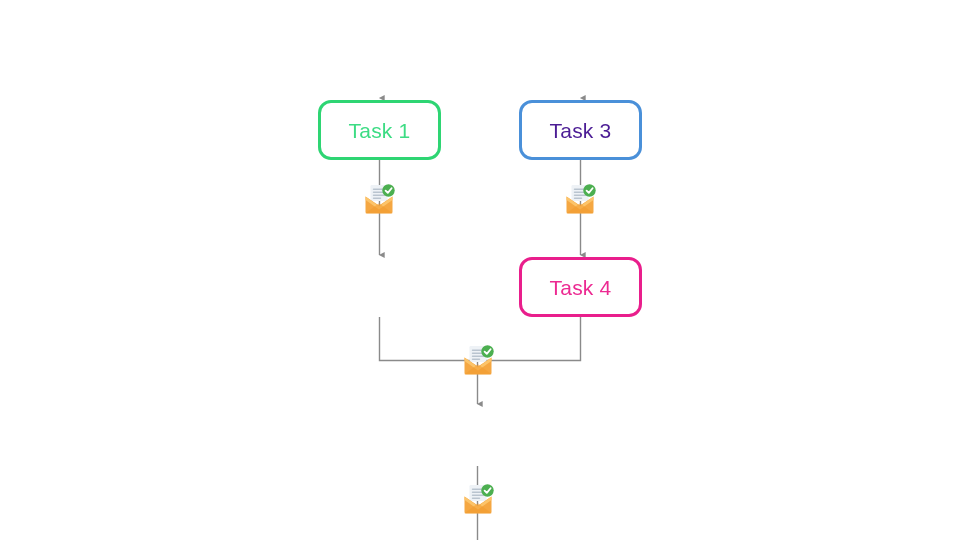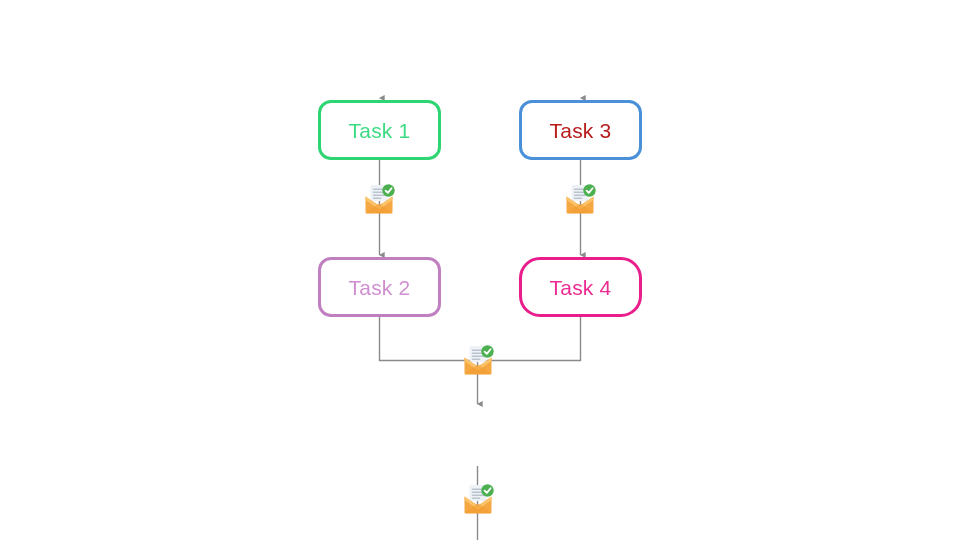--- a/index.html
+++ b/index.html
@@ -108,28 +108,25 @@
     <g>
       <line x1="477.5" y1="454" x2="477.5" y2="535" stroke="#8a8a8a" stroke-width="1.4" marker-end="url(#arrowhead)"></line>
     </g>
   </svg>
 
   <div class="task-node" style="left:318px; top:88px; width:123px; height:60px; border-color:#2ed573;">
     <span class="task-label" style="color:#3ddc84;">Task 1</span>
   </div>
 
   <div class="task-node" style="left:519px; top:88px; width:123px; height:60px; border-color:#4a90d9;">
-    <span class="task-label" style="color:#b91c1c;">Task 3</span>
-  </div>
-
-  <div class="task-node" style="left:318px; top:245px; width:123px; height:60px; border-color:#c07fc0;">
-    <span class="task-label" style="color:#cf8fd0;">Task 2</span>
-  </div>
-
-  <div class="task-node" style="left:519px; top:245px; width:123px; height:60px; border-color:#e91e8c;border-radius:21px;">
+    <span class="task-label" style="color:#4c1d95;">Task 3</span>
+  </div>
+
+
+  <div class="task-node" style="left:519px; top:245px; width:123px; height:60px; border-color:#e91e8c;">
     <span class="task-label" style="color:#ec2a92;">Task 4</span>
   </div>
 
 
   <div class="msg-icon" style="left:360px; top:168px;">
     <svg viewBox="0 0 38 38" xmlns="http://www.w3.org/2000/svg">
       <g>
         <rect x="10.5" y="5" width="17" height="16" rx="1.2" fill="#eef2f6"></rect>
         <rect x="12.8" y="8.4" width="12.4" height="1.5" rx="0.7" fill="#b9c4cf"></rect>
         <rect x="12.8" y="11.4" width="12.4" height="1.5" rx="0.7" fill="#b9c4cf"></rect>

